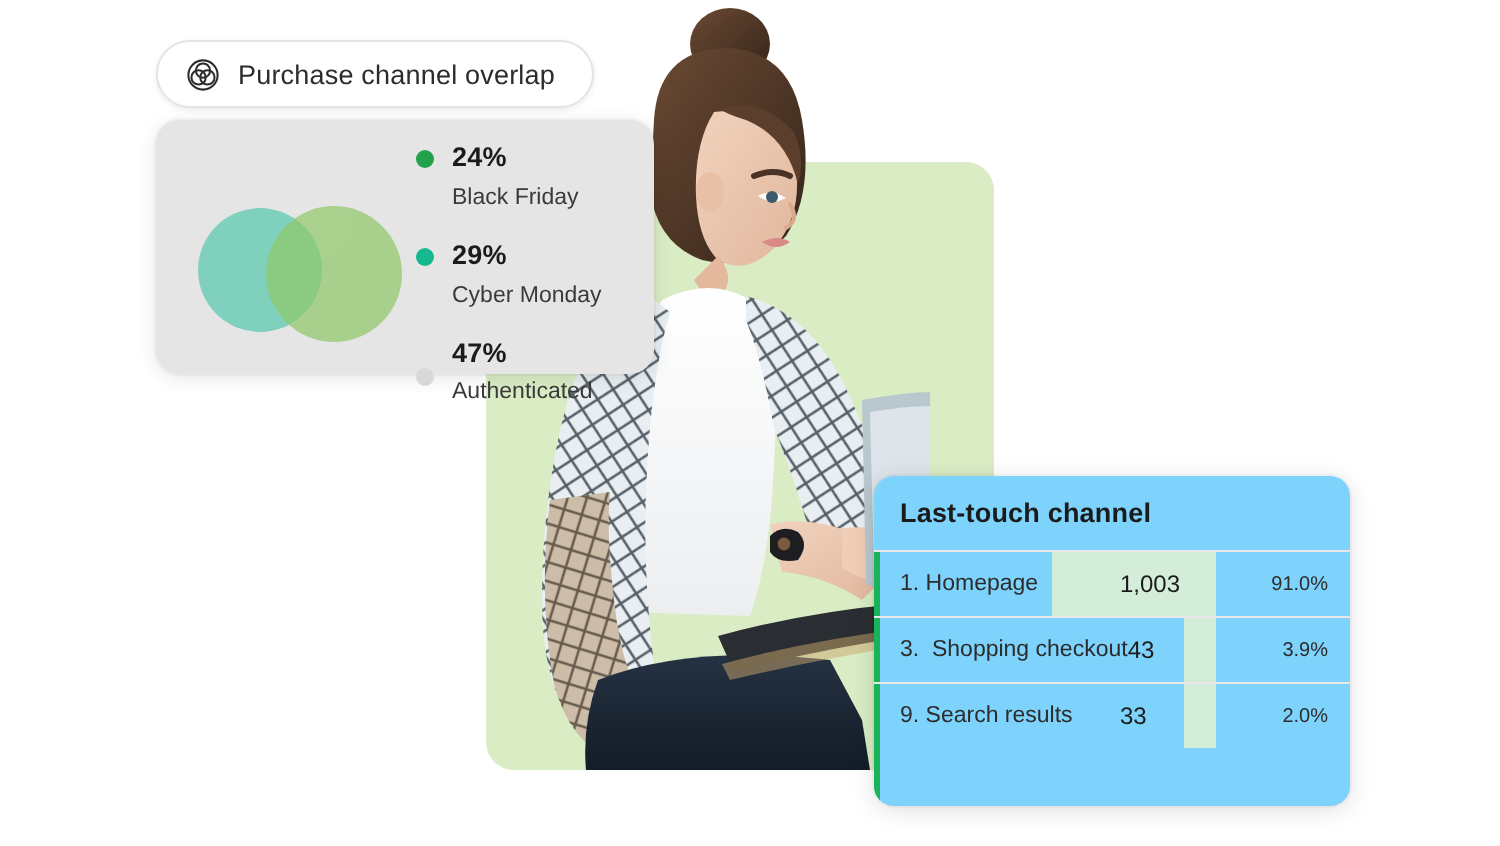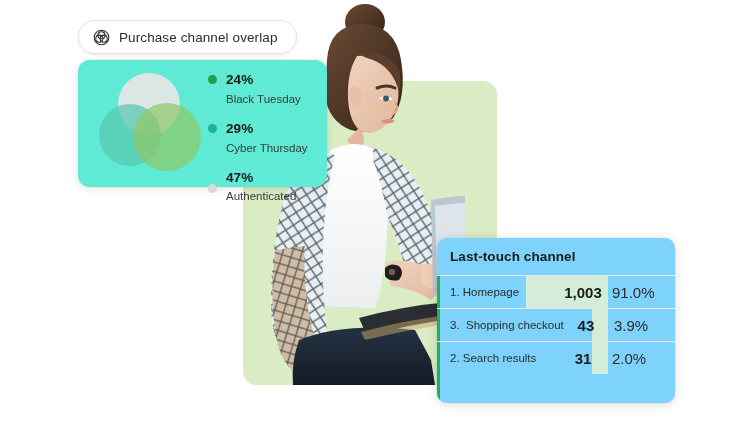--- a/index.html
+++ b/index.html
@@ -42,21 +42,21 @@
     box-sizing:border-box;
   }
   .pill-label{
     font-size:13.5px;color:#2c2c2c;white-space:nowrap;letter-spacing:.1px;
   }
 
   
   .venn-card{
     position:absolute;
     left:78px;top:60px;width:249px;height:127px;
-    background:#5eead4;
+    background:#e5e5e5;
     border-radius:12px;
     box-shadow:0 2px 10px rgba(0,0,0,.10), 0 0 0 1px rgba(0,0,0,.03);
   }
   .venn-wrap{
     position:absolute;left:10px;top:4px;width:122px;height:120px;
   }
   .legend{
     position:absolute;left:130px;top:10px;
   }
   .legend-row{
@@ -100,27 +100,27 @@
     background:#d4edd9;
   }
   .tlabel{
     position:relative;z-index:2;
     padding-left:13px;
     font-size:11.5px;color:#2c2c2c;white-space:pre;
     flex:1 1 auto;
   }
   .tvalue{
     position:relative;z-index:2;
-    font-size:15px;font-weight:bold;color:#1b1b1b;
-    text-align:center;width:46px;padding-right:6px;
+    font-size:12px;font-weight:normal;color:#1b1b1b;
+    text-align:left;width:46px;padding-right:6px;
   }
   .tpct{
     position:relative;z-index:2;
-    font-size:15px;color:#2c2c2c;
-    width:52px;padding-right:11px;
+    font-size:10px;color:#2c2c2c;
+    text-align:right;width:52px;padding-right:11px;
   }
 </style>
 </head>
 <body>
 
 <div class="stage">
 
   <div class="green-panel"></div>
 
   <div class="photo">
@@ -229,29 +229,29 @@
         <circle cx="79" cy="73" r="34" fill="#8fc866" opacity="0.70"></circle>
       </svg>
     </div>
 
     <div class="legend">
 
       <div class="legend-row">
         <span class="dot" style="background:#21a149;"></span>
         <span class="legend-text">
           <span class="legend-pct">24%</span><br>
-          <span class="legend-name">Black Tuesday</span>
+          <span class="legend-name">Black Friday</span>
         </span>
       </div>
 
       <div class="legend-row">
         <span class="dot" style="background:#15b88f;"></span>
         <span class="legend-text">
           <span class="legend-pct">29%</span><br>
-          <span class="legend-name">Cyber Thursday</span>
+          <span class="legend-name">Cyber Monday</span>
         </span>
       </div>
 
       <div class="legend-row">
         <span class="dot" style="background:#d8d8d8;"></span>
         <span class="legend-text">
           <span class="legend-pct">47%</span><br>
           <span class="legend-name">Authenticated</span>
         </span>
       </div>
@@ -275,21 +275,21 @@
 
       <div class="trow">
         <span class="bar" style="width:16px;"></span>
         <span class="tlabel">3.  Shopping checkout</span>
         <span class="tvalue">43</span>
         <span class="tpct">3.9%</span>
       </div>
 
       <div class="trow">
         <span class="bar" style="width:16px;"></span>
-        <span class="tlabel">2. Search results</span>
-        <span class="tvalue">31</span>
+        <span class="tlabel">9. Search results</span>
+        <span class="tvalue">33</span>
         <span class="tpct">2.0%</span>
       </div>
 
     </div>
   </div>
 
 </div>
 
 </body></html>

